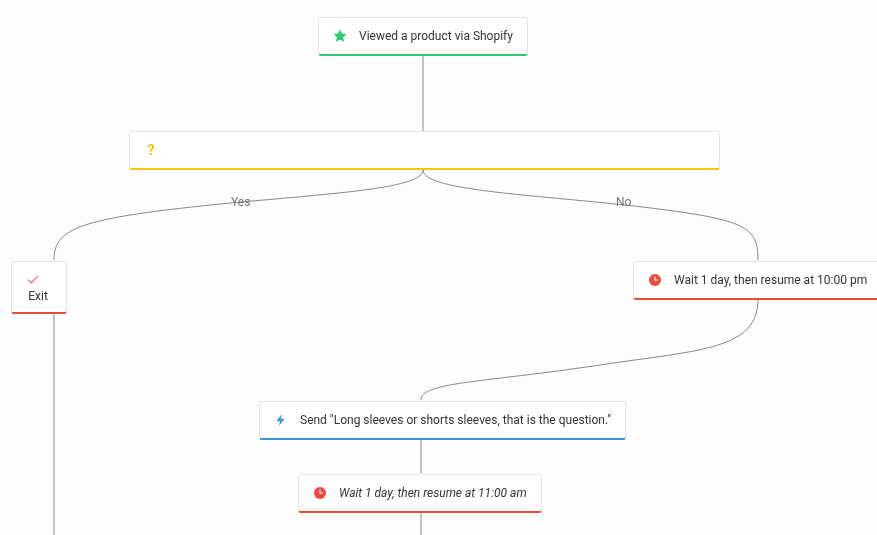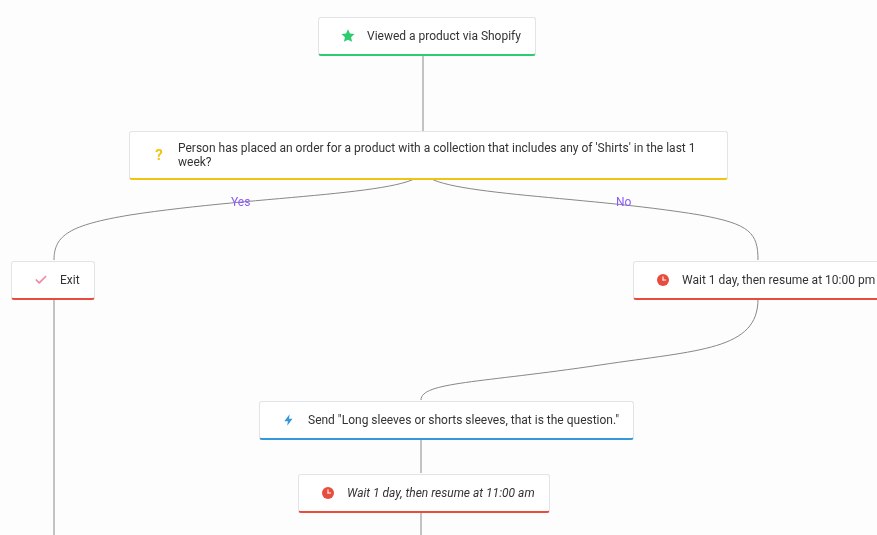--- a/index.html
+++ b/index.html
@@ -1,25 +1,25 @@
 <!DOCTYPE html>
 <html><head>
 <meta charset="utf-8">
 <style>
   html,body{margin:0;padding:0;width:877px;height:535px;background:#fdfdfd;font-family:-apple-system,BlinkMacSystemFont,"Segoe UI",Roboto,Helvetica,Arial,sans-serif;overflow:hidden}
   .canvas{position:relative;width:877px;height:535px}
   svg.connectors{position:absolute;inset:0;width:877px;height:535px;pointer-events:none}
-  .node{position:absolute;background:#fff;border:1px solid #e3e4e7;border-radius:3px;padding:9px 14px 9px 20px;display:flex;align-items:center;font-size:12px;color:#333;box-shadow:0 0 0 rgba(0,0,0,0);}
+  .node{position:absolute;background:#fff;border:1px solid #e3e4e7;border-radius:3px;padding:9px 14px 9px 12px;display:flex;align-items:center;font-size:12px;color:#333;box-shadow:0 0 0 rgba(0,0,0,0);}
   .node .icon{flex:0 0 auto;display:flex;align-items:center;justify-content:center;width:18px;height:18px;margin-right:10px}
   .node .label{white-space:nowrap}
   .accent-green{border-bottom:2px solid #2ecc71}
   .accent-yellow{border-bottom:2px solid #f1c40f}
   .accent-red{border-bottom:2px solid #e74c3c}
   .accent-blue{border-bottom:2px solid #3498db}
-  .branch-label{position:absolute;font-size:12px;color:#8b5cf6}
+  .branch-label{position:absolute;font-size:12px;color:#737373}
   .clock-face{fill:#e74c3c}
   .clock-hand{stroke:#fff;stroke-width:1.6;stroke-linecap:round}
 </style>
 </head>
 <body>
 
 <div class="canvas">
 
   <svg class="connectors">
     <g stroke="#888" fill="none" stroke-width="1">
@@ -43,27 +43,26 @@
     <span class="icon">
       <svg width="16" height="16" viewBox="0 0 24 24">
           <path fill="#2ecc71" d="M12 2l2.9 6.3 6.9.7-5.2 4.8 1.5 6.8L12 17.8 5.9 20.6l1.5-6.8L2.2 9l6.9-.7L12 2z"></path>
         </svg>
     </span>
     <span class="label">Viewed a product via Shopify</span>
   </div>
 
   <div class="node accent-yellow" style="left:129px;top:131px;width:563px;">
     <span class="icon" style="color:#f1c40f;font-weight:700;font-size:15px;">?</span>
-    <span class="label" style="white-space:normal">Person has placed an order for a product with a collection that includes any of 'Shirts' in the last 1 week?</span>
   </div>
 
   <div class="branch-label" style="left:231px;top:195px">Yes</div>
   <div class="branch-label" style="left:616px;top:195px">No</div>
 
-  <div class="node accent-red" style="left:11px;top:261px;">
+  <div class="node accent-red" style="left:11px;top:261px;flex-direction:column;">
     <span class="icon">
       <svg width="14" height="14" viewBox="0 0 24 24">
           <path fill="none" stroke="#ef8aa0" stroke-width="3" stroke-linecap="round" stroke-linejoin="round" d="M4 12l5 5L20 6"></path>
         </svg>
     </span>
     <span class="label">Exit</span>
   </div>
 
   <div class="node accent-red" style="left:633px;top:261px;">
     <span class="icon">

